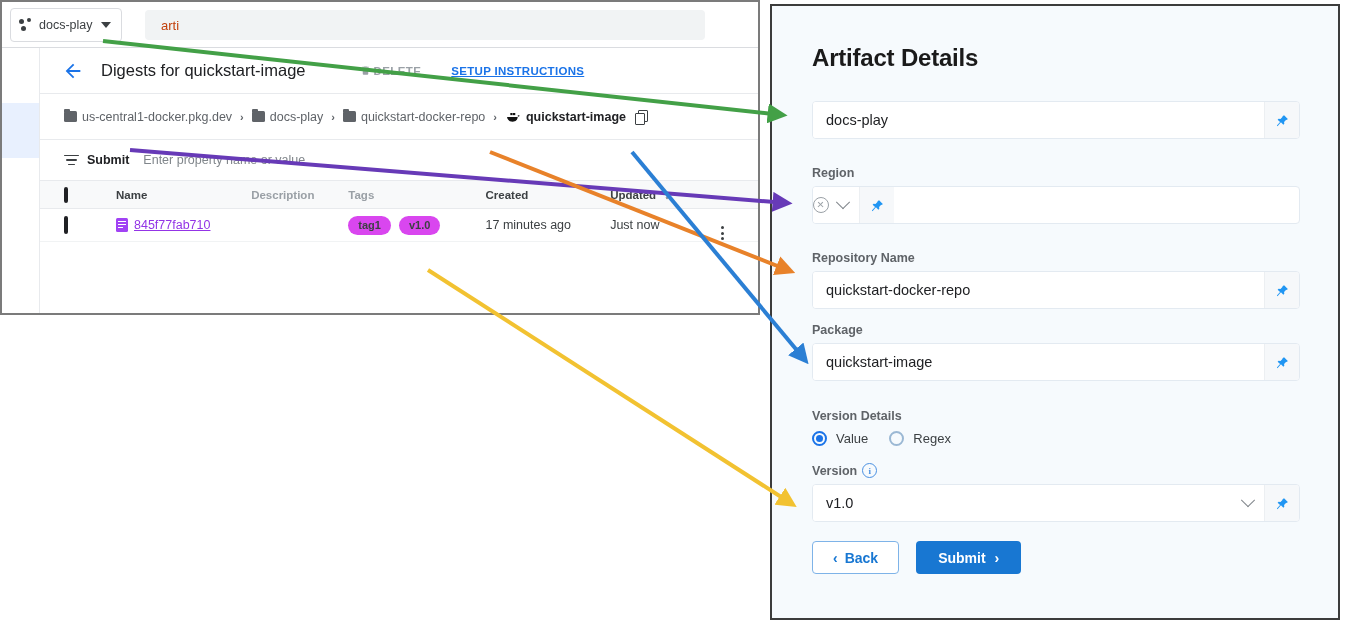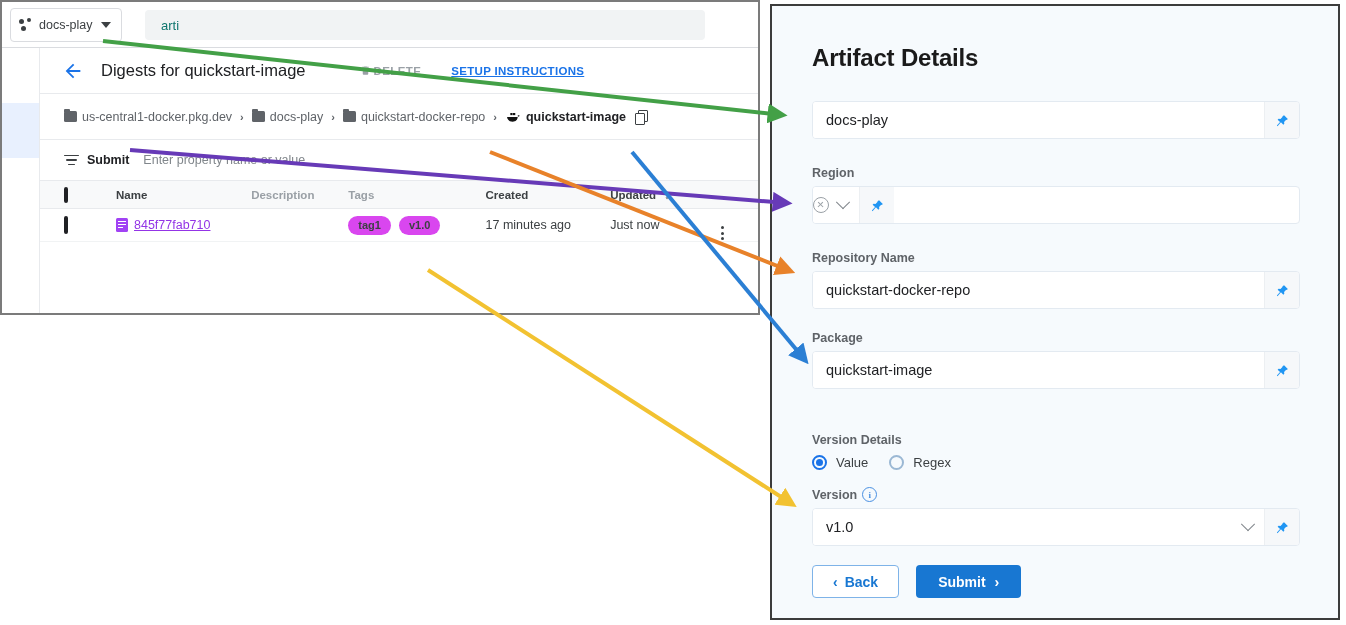--- a/index.html
+++ b/index.html
@@ -32,21 +32,21 @@
   #project-chip .proj-label{font-size:12.5px;color:#3c4043;white-space:nowrap;}
   #project-chip .proj-caret{
     width:0;height:0;border-left:5px solid transparent;border-right:5px solid transparent;
     border-top:6px solid #3c4043;margin-left:2px;
   }
   #search-field{
     position:absolute;left:143px;top:8px;width:560px;height:30px;
     background:#f1f3f4;border-radius:4px;display:flex;align-items:center;
     padding-left:16px;box-sizing:border-box;
   }
-  #search-field span{font-size:13px;color:#0f766e;}
+  #search-field span{font-size:13px;color:#c2410c;}
 
   
   #left-rail{
     position:absolute;left:0;top:46px;width:38px;bottom:0;background:#fff;
     border-right:1px solid #e8eaed;box-sizing:border-box;
   }
   #rail-active{position:absolute;left:0;top:55px;width:100%;height:55px;background:#e8f0fe;}
 
   #content-area{position:absolute;left:38px;top:46px;right:0;bottom:0;background:#fff;}
 
@@ -331,33 +331,33 @@
       <div class="field-row">
         <div class="field-input">quickstart-docker-repo</div>
         <div class="pin-box">
           <svg class="pin-ic" viewBox="0 0 24 24">
             <path d="M14.5 3.5l6 6-1.6 1.6-1-.3-3.4 3.4.4 3.1-1.5 1.5-3.9-3.9L4 21l-1-1 5.1-5.5-3.9-3.9L5.7 9l3.1.4L12.2 6l-.3-1z" fill="#2196f3"></path>
           </svg>
         </div>
       </div>
     </div>
 
-    <div class="field-group" style="margin-top:22px;text-align:right;">
+    <div class="field-group" style="margin-top:14px;text-align:right;">
       <div class="field-label">Package</div>
       <div class="field-row">
         <div class="field-input">quickstart-image</div>
         <div class="pin-box">
           <svg class="pin-ic" viewBox="0 0 24 24">
             <path d="M14.5 3.5l6 6-1.6 1.6-1-.3-3.4 3.4.4 3.1-1.5 1.5-3.9-3.9L4 21l-1-1 5.1-5.5-3.9-3.9L5.7 9l3.1.4L12.2 6l-.3-1z" fill="#2196f3"></path>
           </svg>
         </div>
       </div>
     </div>
 
-    <div class="field-group" style="margin-top:44px;">
+    <div class="field-group" style="margin-top:28px;">
       <div class="field-label">Version Details</div>
       <div class="radio-row">
         <span class="radio">
             <span class="dot"></span>
           </span>
         <span class="radio-label">Value</span>
         <span class="radio off"></span>
         <span class="radio-label">Regex</span>
       </div>
     </div>

